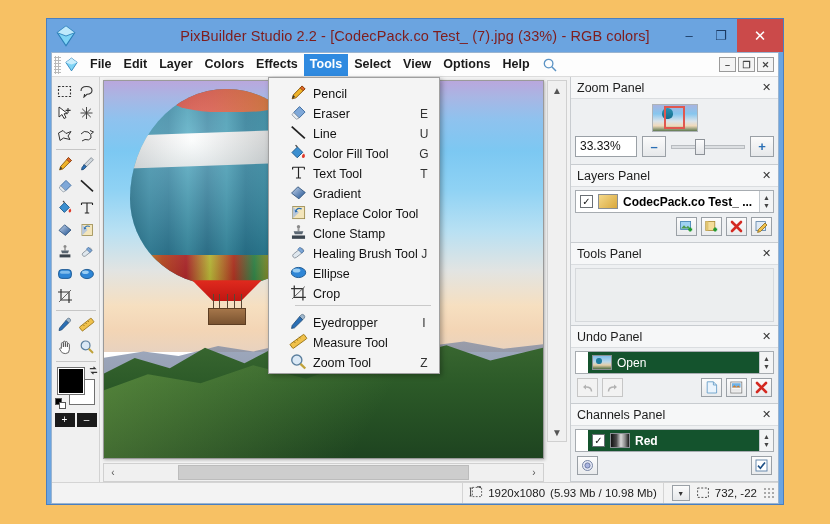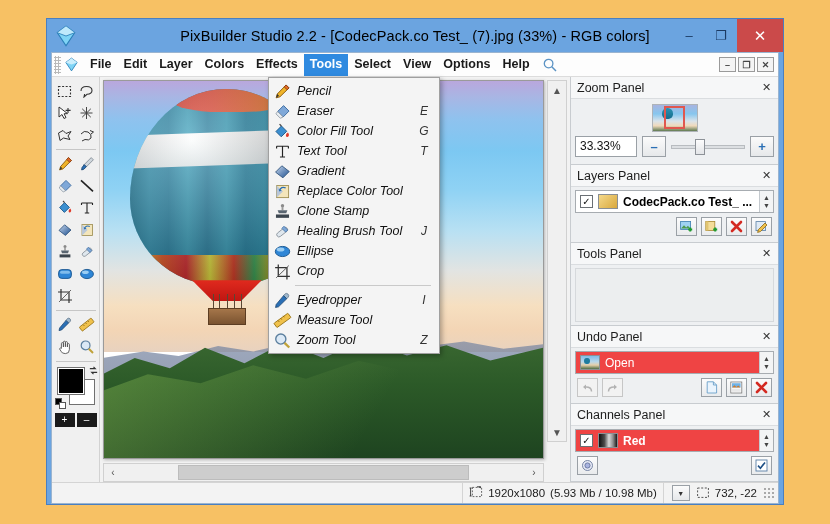--- a/index.html
+++ b/index.html
@@ -21,21 +21,21 @@
 
   
   #title-bar {
     height: 33px; flex: 0 0 33px;
     display: flex; align-items: center;
     position: relative;
   }
   #app-logo { width: 26px; height: 26px; margin-left: 6px; flex: 0 0 26px; }
   #title-text {
     position: absolute; left: 0; right: 0; text-align: center;
-    font-size: 14.5px; color: #000000; letter-spacing: .1px;
+    font-size: 14.5px; color: #7f1d1d; letter-spacing: .1px;
     pointer-events: none;
   }
   #win-buttons { margin-left: auto; display: flex; height: 100%; align-items: stretch; }
   .win-btn {
     width: 32px; display: flex; align-items: center; justify-content: center;
     color: #1b3a63; font-size: 13px; cursor: default;
   }
   #win-close { width: 46px; background: #cb4a4a; color: #fff; font-size: 15px; }
 
   
@@ -316,21 +316,21 @@
     cursor: default;
   }
 
   
   .list-box { background: #fff; border: 1px solid #a7acb1; display: flex; }
   .list-rows { flex: 1; }
   .list-row {
     height: 21px; display: flex; align-items: center; gap: 5px;
     padding: 0 4px; font-size: 12px;
   }
-  .list-row.sel { background: #ef4444; color: #fff; }
+  .list-row.sel { background: #14532d; color: #fff; margin-left: 12px; }
   .row-check {
     width: 13px; height: 13px; background: #fff; border: 1px solid #6a6f74;
     display: flex; align-items: center; justify-content: center;
     font-size: 10px; color: #111; cursor: default; flex: 0 0 13px;
   }
   .row-thumb { width: 20px; height: 15px; border: 1px solid #8a8f94; flex: 0 0 20px; }
   #layer-thumb { background: linear-gradient(135deg,#f5d98a,#d9a83c); }
   #undo-thumb {
     background: linear-gradient(180deg,#7fbce8 0%,#b9d8ea 45%,#e7cfa8 70%,#4e6e46 100%);
     position: relative; overflow: hidden;
@@ -383,22 +383,22 @@
   }
 
   
   #tools-menu {
     position: absolute; left: 216px; top: 24px; width: 172px;
     background: #f4f4f4; border: 1px solid #a0a0a0;
     box-shadow: 2px 2px 5px rgba(0,0,0,.30);
     padding: 3px 0; z-index: 50;
   }
   .mi {
-    height: 20px; display: flex; align-items: center;
-    padding: 0 8px 0 4px; font-size: 12.5px; color: #111; cursor: default; font-style: italic;
+    height: 20px; display: flex; align-items: flex-end;
+    padding: 0 8px 0 20px; font-size: 12.5px; color: #111; cursor: default;
   }
   .mi-icon { width: 19px; height: 17px; flex: 0 0 19px; margin-right: 5px; }
   .mi-label { flex: 1; white-space: nowrap; }
   .mi-key { color: #333; font-size: 12px; width: 14px; text-align: center; }
   .mi-sep { height: 1px; background: #c9c9c9; margin: 4px 8px 4px 26px; }
 </style>
 </head>
 <body>
 
 <div id="app-window">
@@ -890,20 +890,27 @@
 
       <div class="mi">
         <svg class="mi-icon" viewBox="0 0 18 16">
           <path d="M10 2.4 L15.2 7.6 L9.6 13.2 L4.4 8 Z" fill="#7fa8d8" stroke="#3c6ba0" stroke-width=".9"></path>
           <path d="M4.4 8 L9.6 13.2 L7 14.4 L2.8 10.2 Z" fill="#e9eef3" stroke="#8d98a3" stroke-width=".8"></path>
         </svg>
         <span class="mi-label">Eraser</span>
         <span class="mi-key">E</span>
       </div>
 
+      <div class="mi">
+        <svg class="mi-icon" viewBox="0 0 18 16">
+          <line x1="2.6" y1="2.4" x2="15" y2="13.6" stroke="#222" stroke-width="1.7"></line>
+        </svg>
+        <span class="mi-label">Line</span>
+        <span class="mi-key">U</span>
+      </div>
 
       <div class="mi">
         <svg class="mi-icon" viewBox="0 0 18 16">
           <path d="M2.8 8 L8 2.8 L13 7.8 L7.8 13 Z" fill="#3b8fd0" stroke="#1e5a8c" stroke-width=".9"></path>
           <path d="M8 2.8 L6.2 1" stroke="#444" stroke-width="1.2"></path>
           <path d="M14.2 9 q1.8 2.8 0 3.9 q-2 .9 -2 -1.3 q0 -1.3 2 -2.6 Z" fill="#e03b2a"></path>
         </svg>
         <span class="mi-label">Color Fill Tool</span>
         <span class="mi-key">G</span>
       </div>

